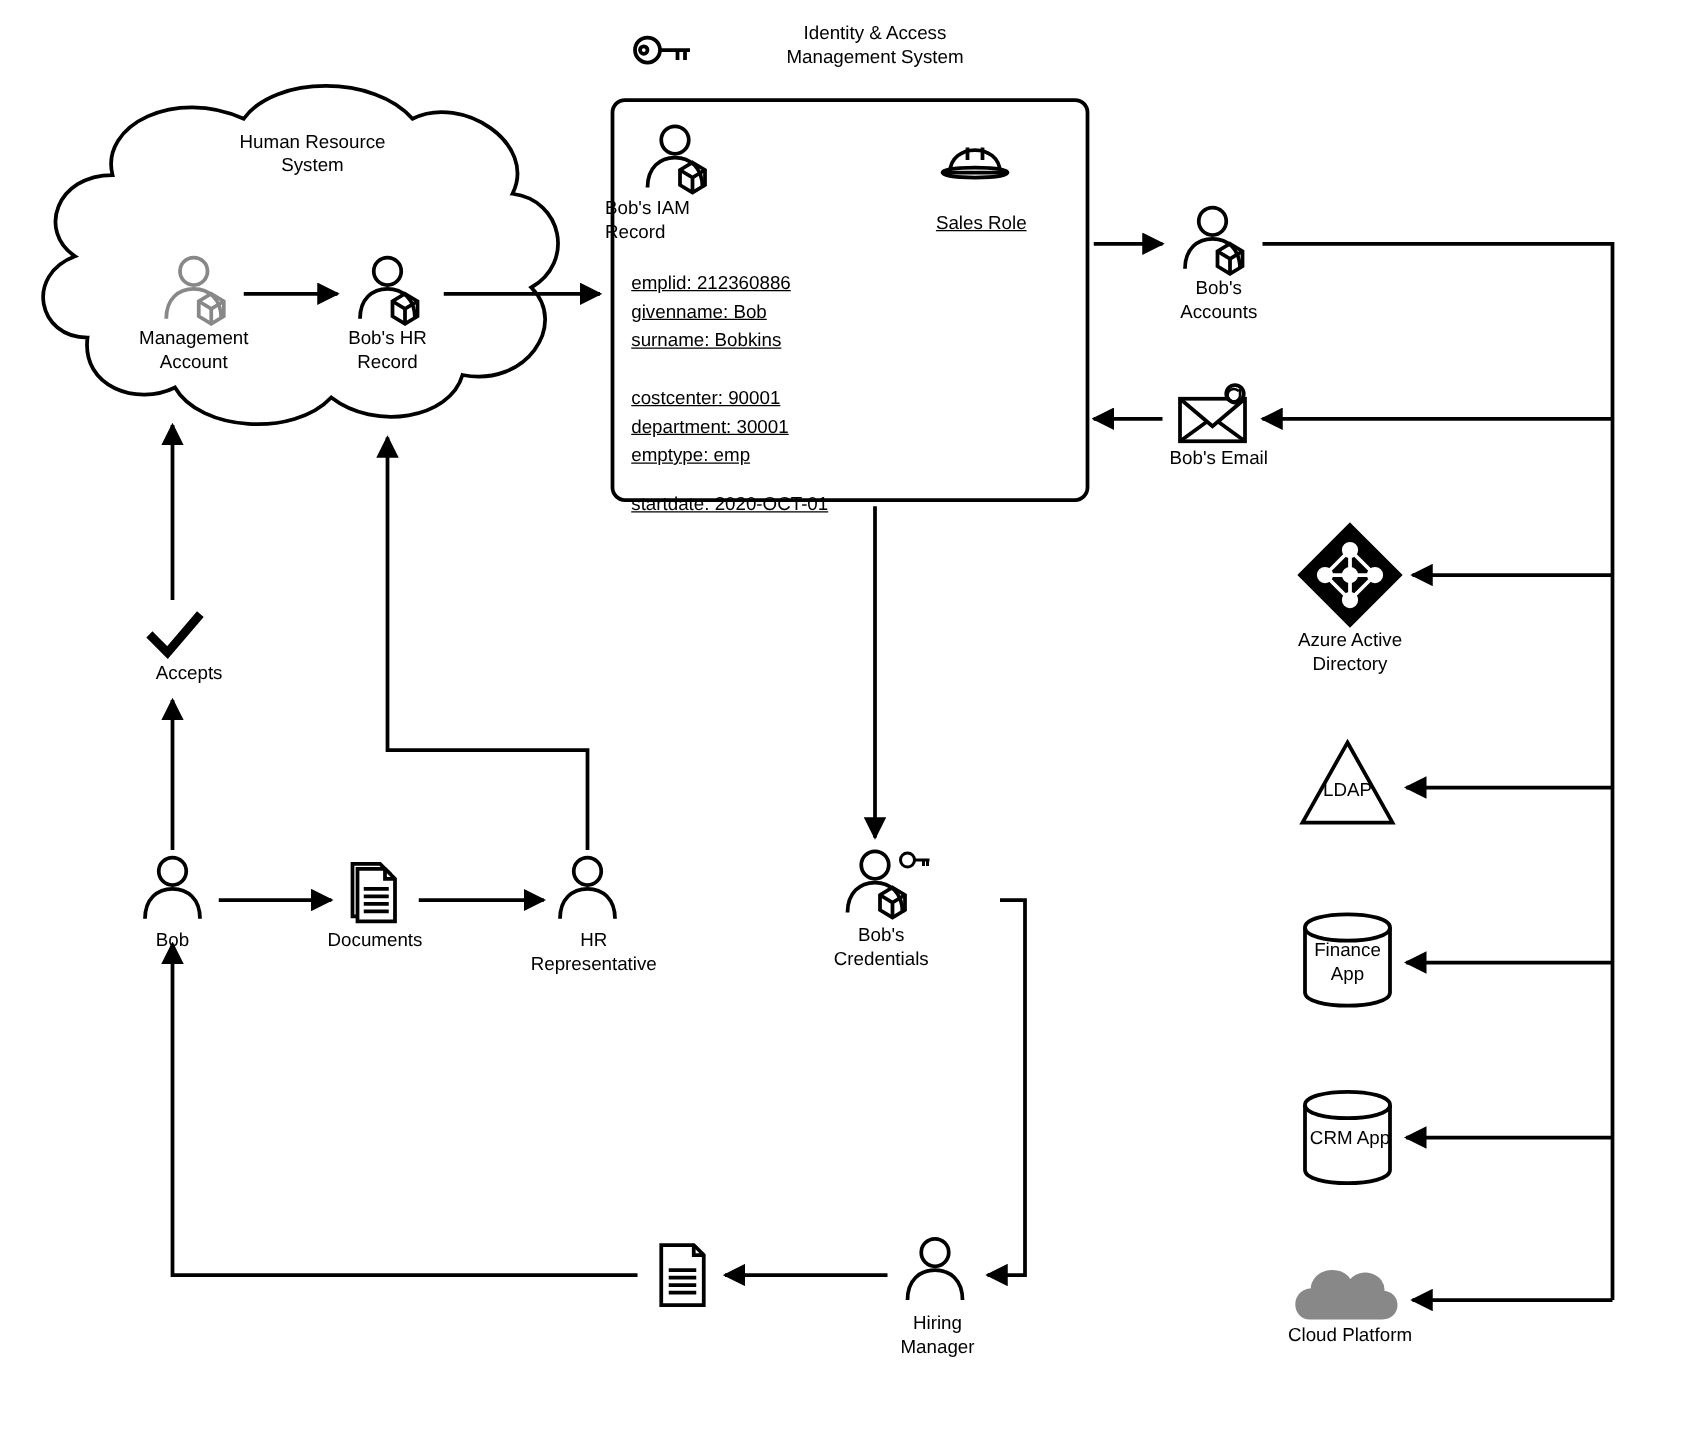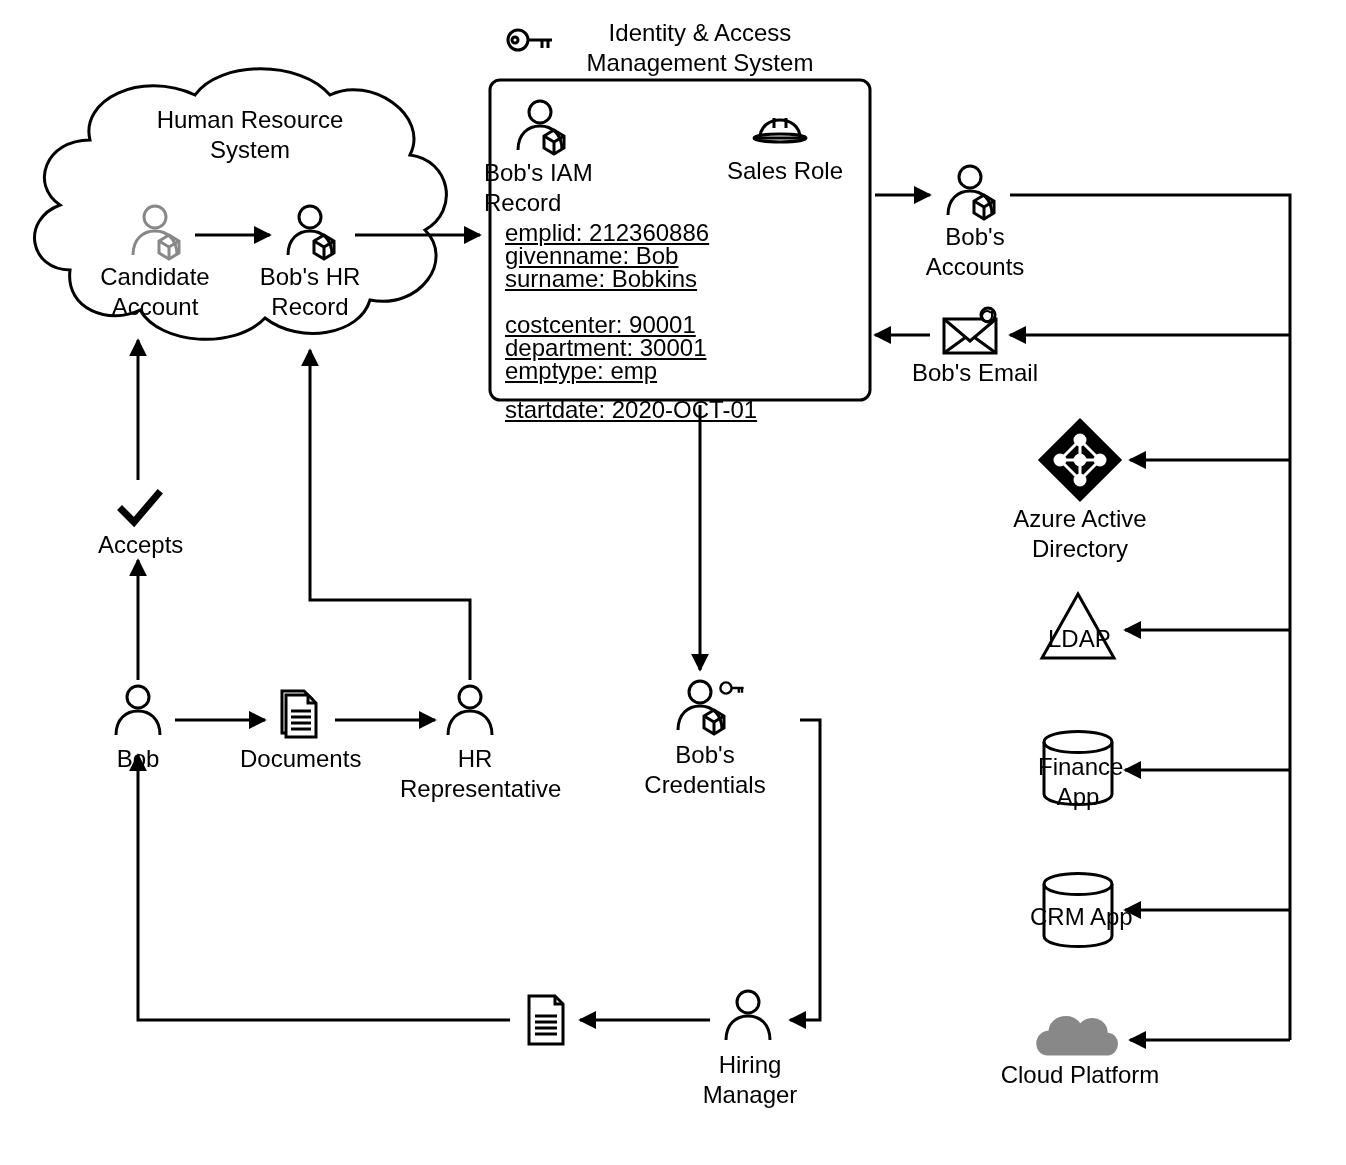--- a/index.html
+++ b/index.html
@@ -14,21 +14,21 @@
     width: 1346px;
     height: 1165px;
   }
   svg.layer {
     position: absolute;
     top: 0;
     left: 0;
   }
   .label {
     position: absolute;
-    font-size: 24px;
+    font-size: 15px;
     text-align: center;
     line-height: 1.25;
     white-space: pre;
   }
   .label.left { text-align: left; text-decoration: underline; }
 </style>
 </head>
 <body>
 
 <div class="canvas">
@@ -227,28 +227,28 @@
     <line x1="1290" y1="910" x2="1125" y2="910" marker-end="url(#arrow)"></line>
     <line x1="1290" y1="1040" x2="1130" y2="1040" marker-end="url(#arrow)"></line>
 
   </svg>
 
   <div class="label" style="left:570px; top:18px; width:260px;">Identity &amp; Access
 Management System</div>
   <div class="label" style="left:150px; top:105px; width:200px;">Human Resource
 System</div>
 
-  <div class="label" style="left:95px; top:262px; width:120px;">Candidate
+  <div class="label" style="left:95px; top:262px; width:120px;">Management
 Account</div>
   <div class="label" style="left:250px; top:262px; width:120px;">Bob's HR
 Record</div>
 
   <div class="label" style="left:484px; top:158px; width:120px; text-align:left;">Bob's IAM
 Record</div>
-  <div class="label" style="left:720px; top:156px; width:130px;">Sales Role</div>
+  <div class="label" style="left:720px; top:170px; width:130px;text-decoration:underline;">Sales Role</div>
 
   <div class="label left" style="left:505px; top:218px;">emplid: 212360886</div>
   <div class="label left" style="left:505px; top:241px;">givenname: Bob</div>
   <div class="label left" style="left:505px; top:264px;">surname: Bobkins</div>
   <div class="label left" style="left:505px; top:310px;">costcenter: 90001</div>
   <div class="label left" style="left:505px; top:333px;">department: 30001</div>
   <div class="label left" style="left:505px; top:356px;">emptype: emp</div>
   <div class="label left" style="left:505px; top:379px;margin-top:16px;">startdate: 2020-OCT-01</div>
 
   <div class="label" style="left:98px; top:530px; width:80px;text-align:right;">Accepts</div>

